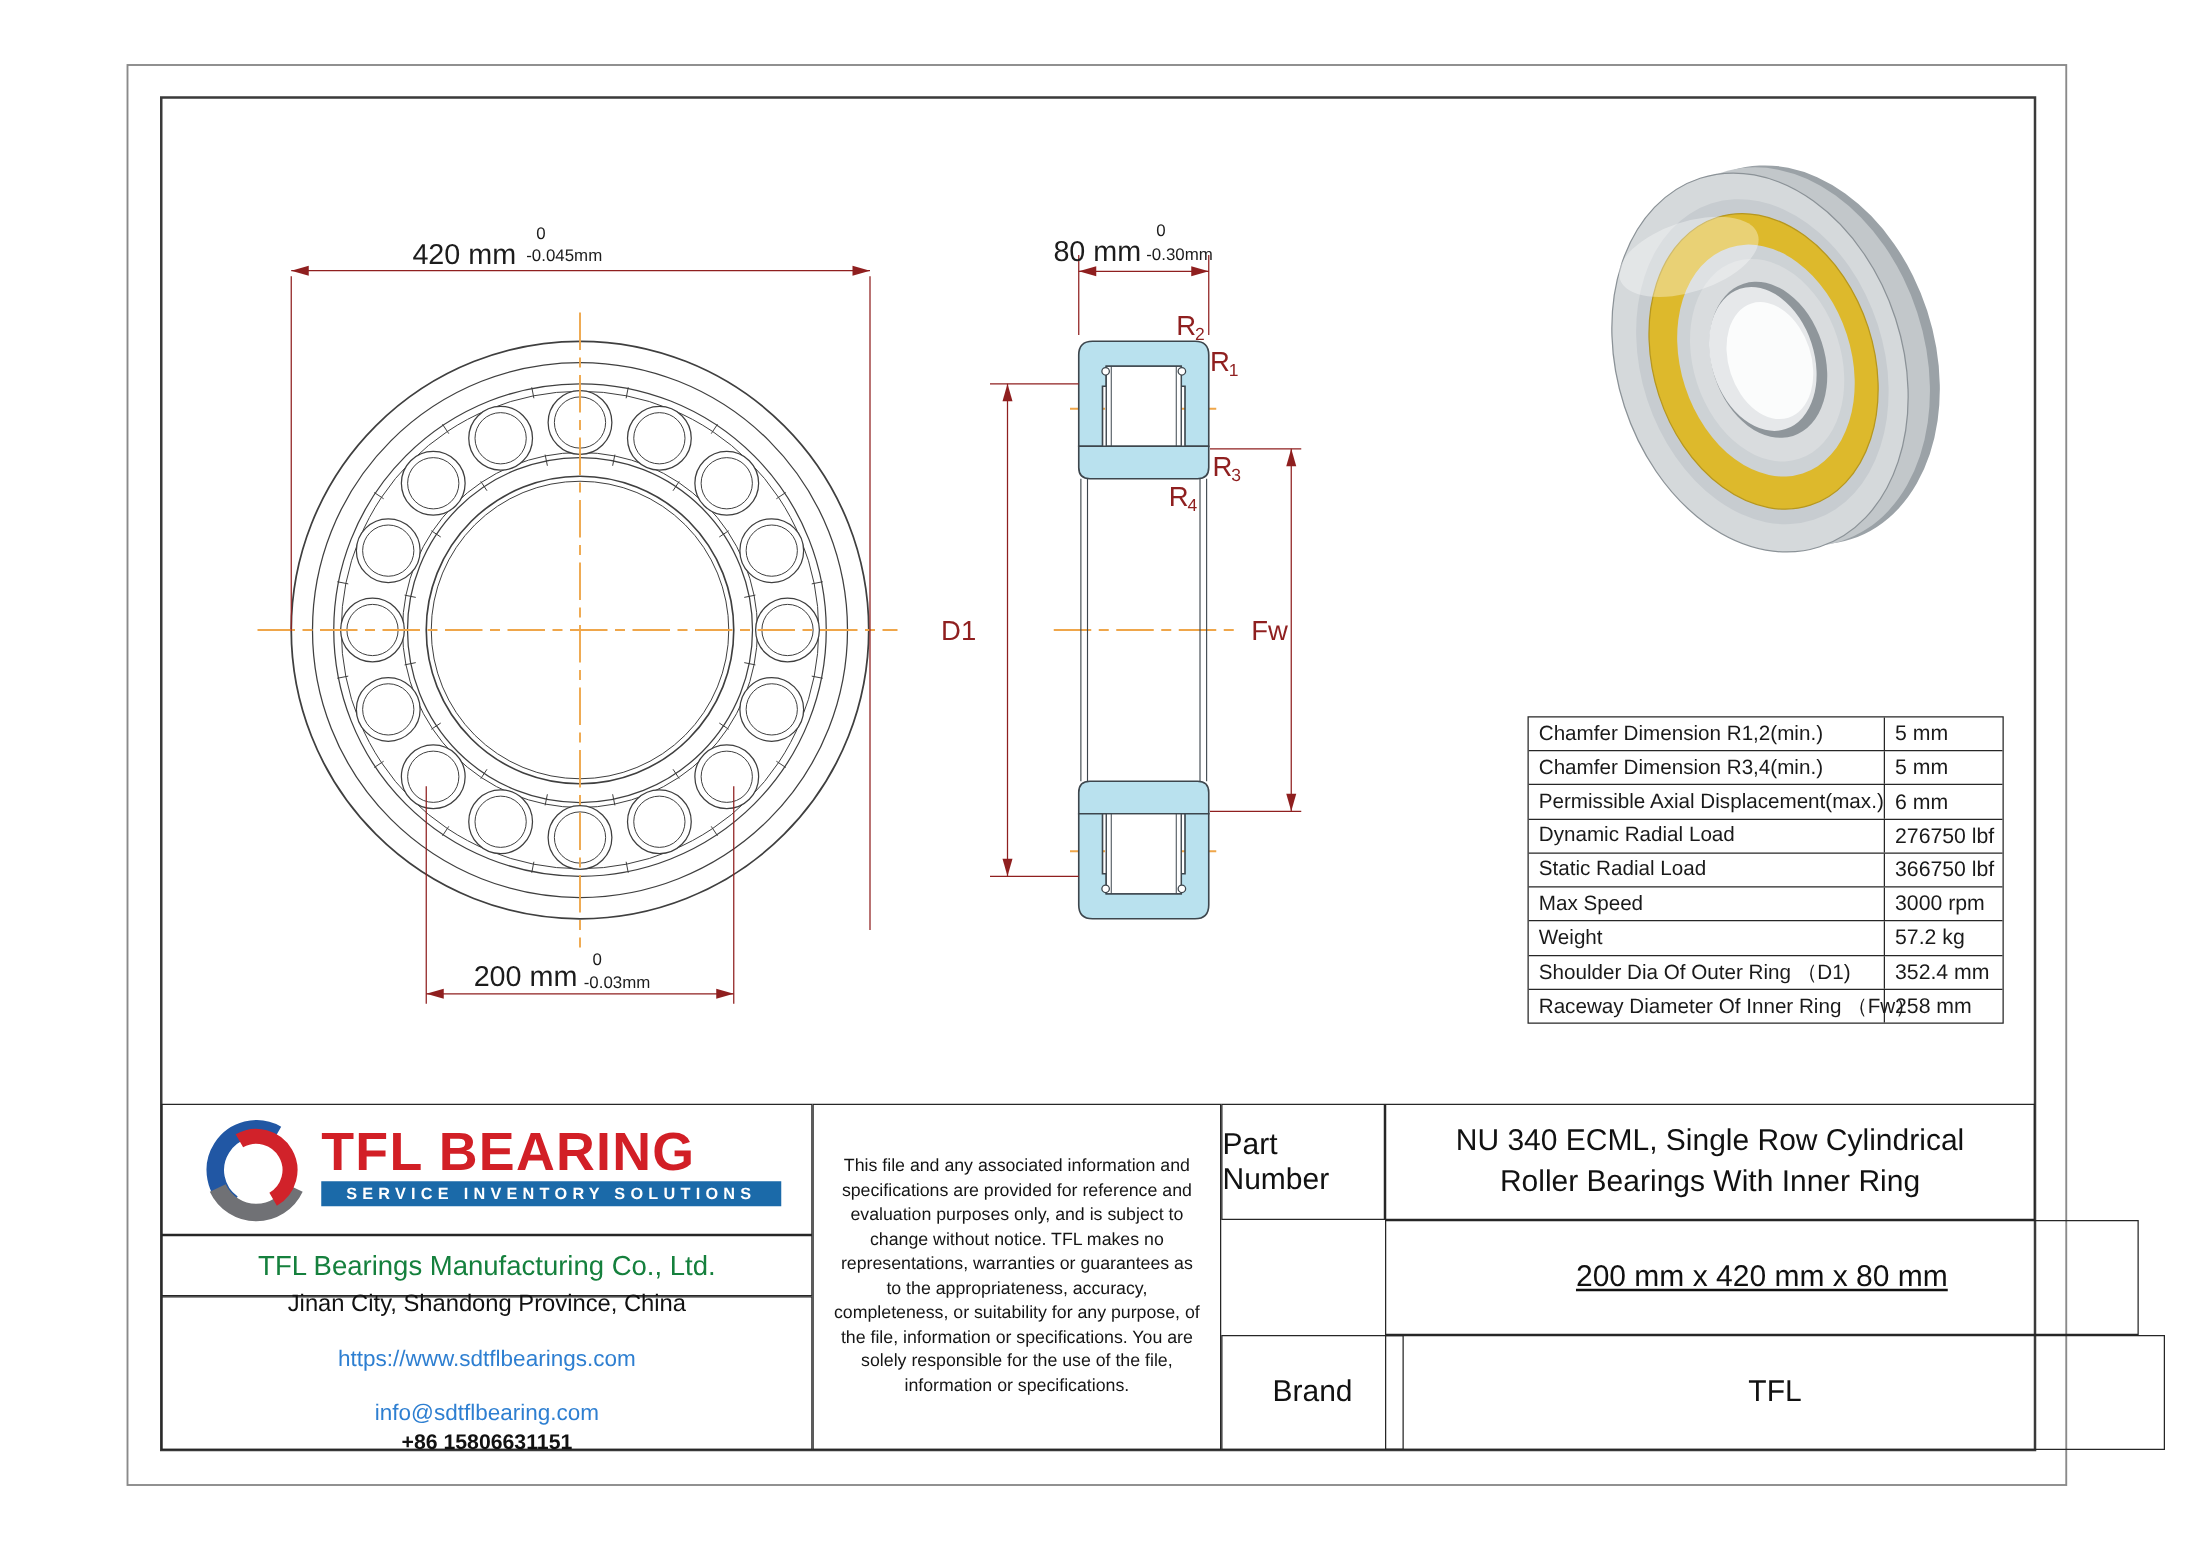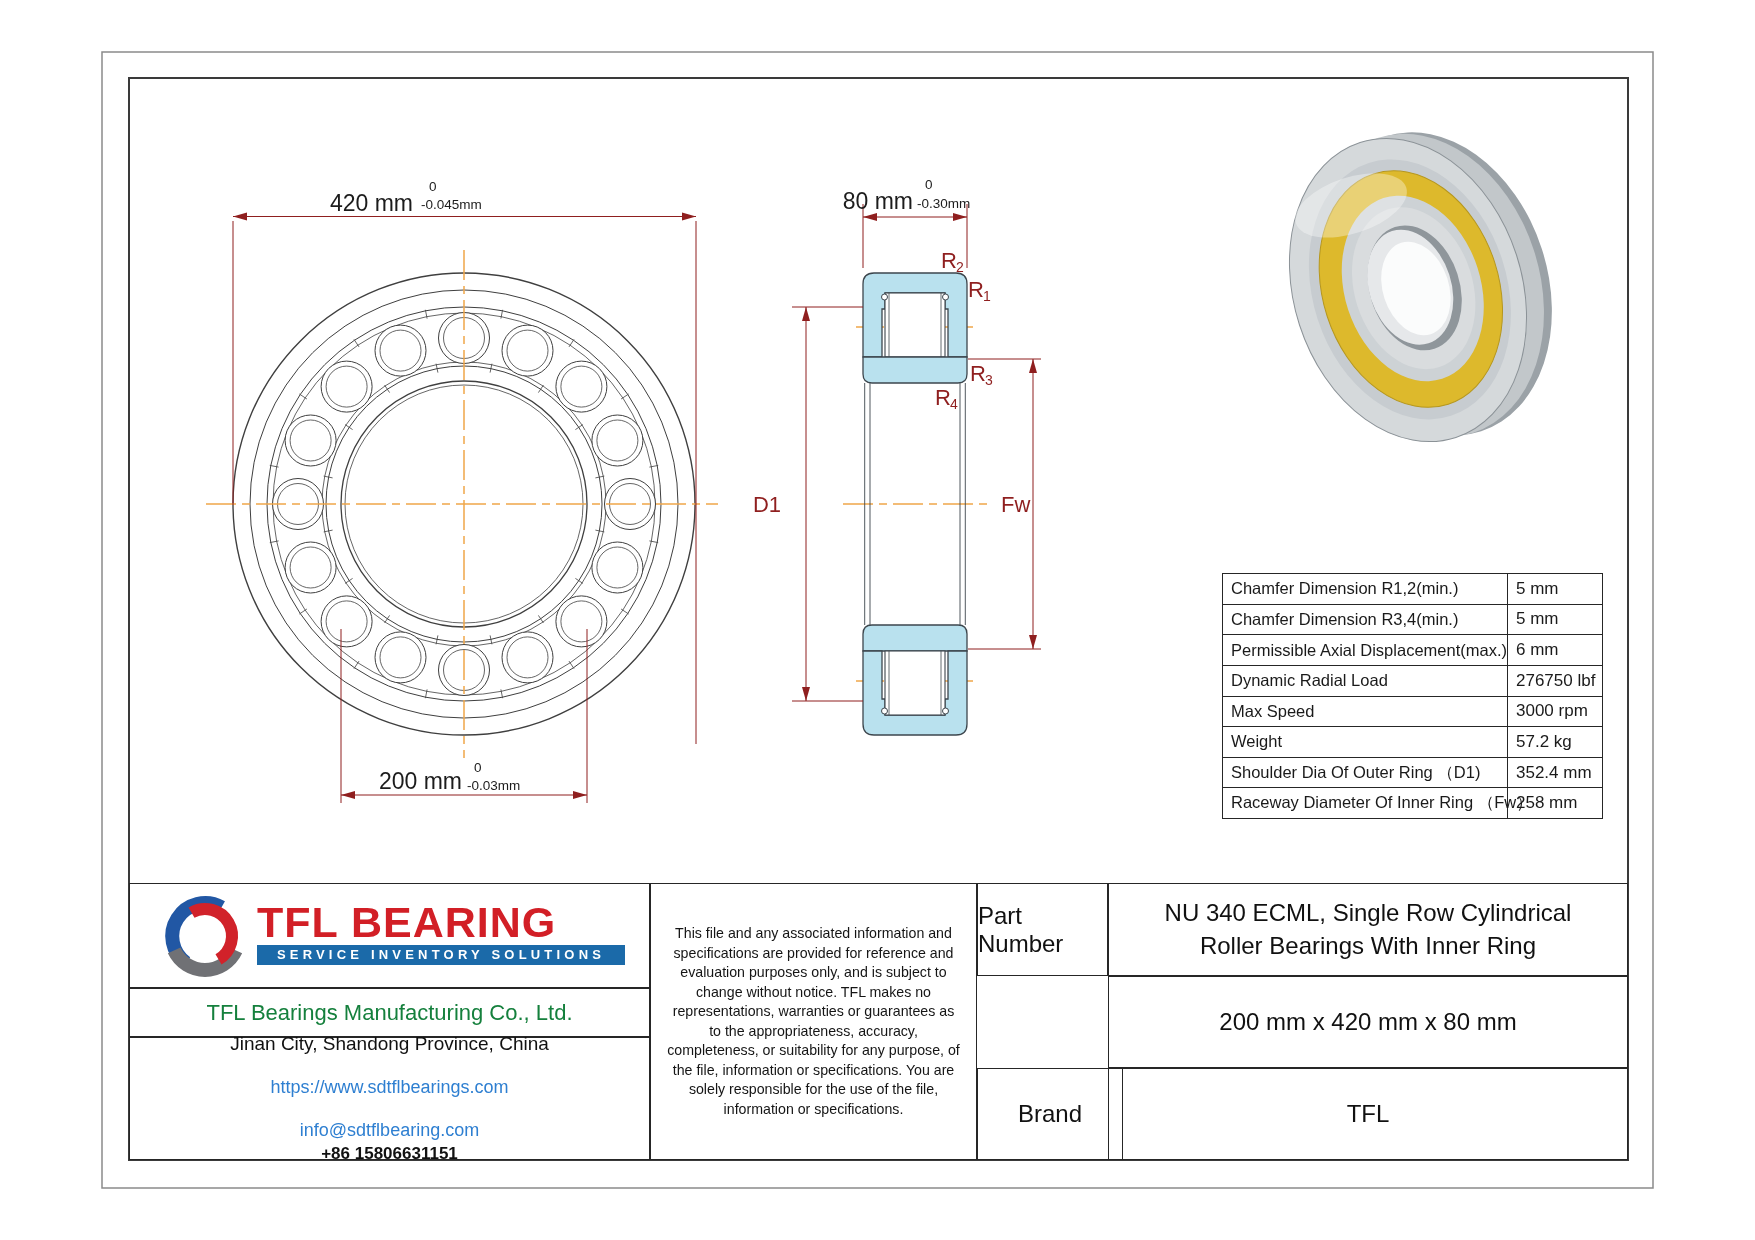--- a/index.html
+++ b/index.html
@@ -251,20 +251,24 @@
       </div>
       <div class="spec-row">
         <div class="spec-label">Permissible Axial Displacement(max.)</div>
         <div class="spec-value">6 mm</div>
       </div>
       <div class="spec-row">
         <div class="spec-label">Dynamic Radial Load</div>
         <div class="spec-value">276750 lbf</div>
       </div>
       <div class="spec-row">
+        <div class="spec-label">Static Radial Load</div>
+        <div class="spec-value">366750 lbf</div>
+      </div>
+      <div class="spec-row">
         <div class="spec-label">Max Speed</div>
         <div class="spec-value">3000 rpm</div>
       </div>
       <div class="spec-row">
         <div class="spec-label">Weight</div>
         <div class="spec-value">57.2 kg</div>
       </div>
       <div class="spec-row">
         <div class="spec-label">Shoulder Dia Of Outer Ring （D1)</div>
         <div class="spec-value">352.4 mm</div>
@@ -294,18 +298,18 @@
     <div class="link">https://www.sdtflbearings.com</div>
     <div class="link">info@sdtflbearing.com</div>
     <div class="phone">+86 15806631151</div>
   </div>
 
   <div class="cell disclaimer" style="left:650px;top:883px;width:327px;height:277px;">This file and any associated information and specifications are provided for reference and evaluation purposes only, and is subject to change without notice. TFL makes no representations, warranties or guarantees as to the appropriateness, accuracy, completeness, or suitability for any purpose, of the file, information or specifications.  You are solely responsible for the use of the file, information or specifications.</div>
 
   <div class="cell tb-label" style="left:977px;top:883px;width:131px;height:93px;">Part Number</div>
   <div class="cell tb-value" style="left:1108px;top:883px;width:520px;height:93px;">NU 340 ECML, Single Row Cylindrical Roller Bearings With Inner Ring</div>
 
-  <div class="cell tb-value" style="left:1108px;top:976px;width:520px;height:92px;">200 mm x 420 mm x 80 mm</div>
+  <div class="cell tb-value" style="left:1108px;top:976px;width:603px;height:92px;text-decoration:underline;">200 mm x 420 mm x 80 mm</div>
 
   <div class="cell tb-label" style="left:977px;top:1068px;width:146px;height:92px;">Brand</div>
-  <div class="cell tb-value" style="left:1108px;top:1068px;width:520px;height:92px;">TFL</div>
+  <div class="cell tb-value" style="left:1108px;top:1068px;width:624px;height:92px;">TFL</div>
 
 </div>
 
 </body></html>

